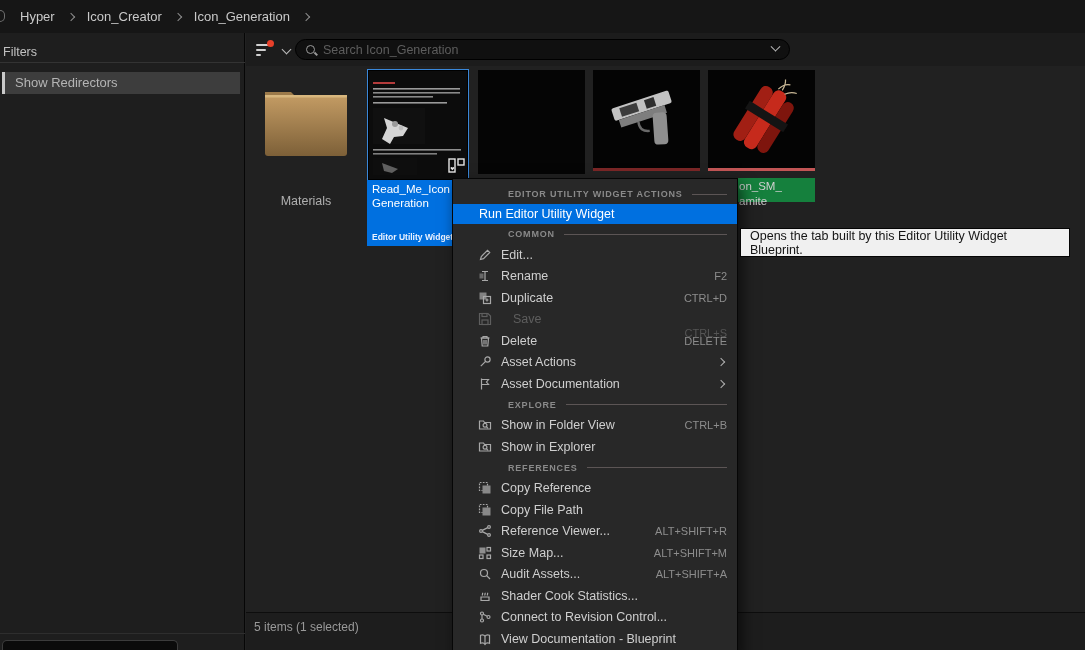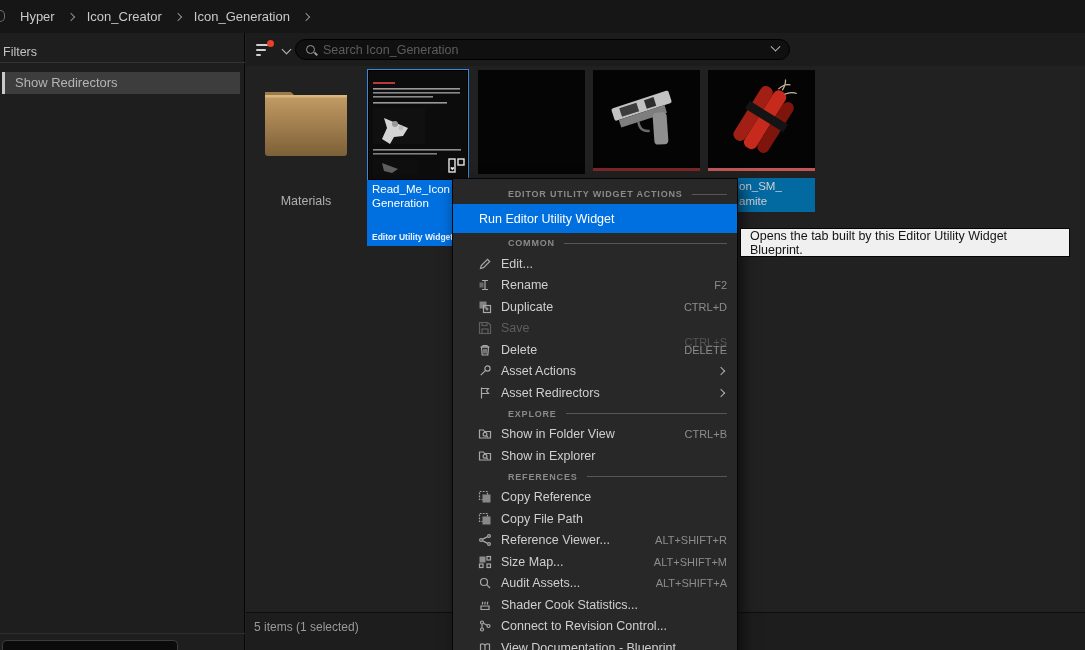--- a/index.html
+++ b/index.html
@@ -61,45 +61,45 @@
   #asset1-label .nm { color:#fff; font-size:11.5px; line-height:13.5px; }
   #asset1-type { position:absolute; left:5px; bottom:4px; color:#eaf2ff; font-size:8.5px;
     font-weight:bold; }
   #widget-badge { position:absolute; right:3px; bottom:3px; }
   #asset2 { left:232px; top:4px; width:107px; height:104px; background:#050505; cursor:pointer; }
   #asset3 { left:347px; top:4px; width:107px; height:101px; background:#040404; cursor:pointer; }
   #asset4 { left:462px; top:4px; width:107px; height:101px; background:#040404; cursor:pointer; }
   .stripe { position:absolute; left:0; bottom:0; width:100%; height:3px; }
   #asset3 .stripe { background:#7a2626; }
   #asset4 .stripe { background:#c25555; }
-  #asset4-label { left:462px; top:112px; width:107px; height:34px; background:#0369a1; }
+  #asset4-label { left:462px; top:112px; width:107px; height:24px; background:#15803d; }
   #asset4-label .txt { position:absolute; left:31px; top:1px; color:#d0d0d0; font-size:11.5px;
     line-height:15px; }
 
   
   #status-bar { left:246px; top:612px; width:997px; height:38px; background:#1d1d1d;
     border-top:1px solid #0d0d0d; }
   #status-text { position:absolute; left:8px; top:7px; color:#999; font-size:12px; }
 
   
   #context-menu { left:452px; top:178px; width:286px; height:478px; background:#282828;
     border:1px solid #060606; box-shadow:4px 6px 14px rgba(0,0,0,.6); z-index:10;
     padding-top:5px; }
   .m-header { height:20px; display:flex; align-items:center; padding:0 10px; }
   .m-header span { color:#8a8a8a; font-size:9px; font-weight:bold; letter-spacing:.8px;margin-left:45px; }
   .m-header .rule { flex:1; height:1px; background:#5c5555; margin-left:9px; }
-  #run-row { height:29px; background:#0070e0; display:flex; align-items:center;
+  #run-row { height:20px; background:#0070e0; display:flex; align-items:center;
     padding-left:26px; cursor:pointer; }
   #run-row span { color:#fff; font-size:12.5px; }
   .m-item { height:21.5px; display:flex; align-items:center; padding:0 10px 0 25px;
     font-size:12.5px; color:#cfcfcf; cursor:pointer; }
   .m-item .mi { width:14px; height:14px; margin-right:9px; flex:none; }
   .mi svg { stroke:#a8a8a8; fill:none; stroke-width:1.2; width:14px; height:14px; }
   .m-item .sc { margin-left:auto; font-size:11px; color:#8d8d8d; }
-  .m-item.disabled { color:#5e5e5e; cursor:default; }
+  .m-item.disabled { color:#5e5e5e; cursor:default;gap:12px; }
   .m-item.disabled .sc { color:#555;margin-top:28px; }
   .m-item.disabled .mi svg { stroke:#5e5e5e; }
   .chev-sub { width:6px; height:6px; border-top:1.6px solid #b0b0b0; border-right:1.6px solid #b0b0b0;
     transform:rotate(45deg); margin-left:auto; margin-right:3px; }
 
   
   #tooltip { left:740px; top:228px; width:330px; height:29px; background:#f0f0f0;
     border:1px solid #050505; z-index:20; display:flex; align-items:center; padding:0 9px; }
   #tooltip span { color:#141414; font-size:12.5px; }
 </style>
@@ -300,21 +300,21 @@
           <circle cx="9.5" cy="4.5" r="2.6"></circle>
           <path d="M7.6 6.4L2.8 11.2"></path>
         </svg></span>
     <span>Asset Actions</span>
     <span class="chev-sub"></span>
   </div>
   <div class="m-item">
     <span class="mi"><svg viewBox="0 0 14 14">
           <path d="M3.5 1.5v11M3.5 2.5h7l-2 2.5 2 2.5h-7"></path>
         </svg></span>
-    <span>Asset Redirectors</span>
+    <span>Asset Documentation</span>
     <span class="chev-sub"></span>
   </div>
 
   <div class="m-header">
     <span>EXPLORE</span>
       <span class="rule"></span>
   </div>
 
   <div class="m-item">
     <span class="mi"><svg viewBox="0 0 14 14">

